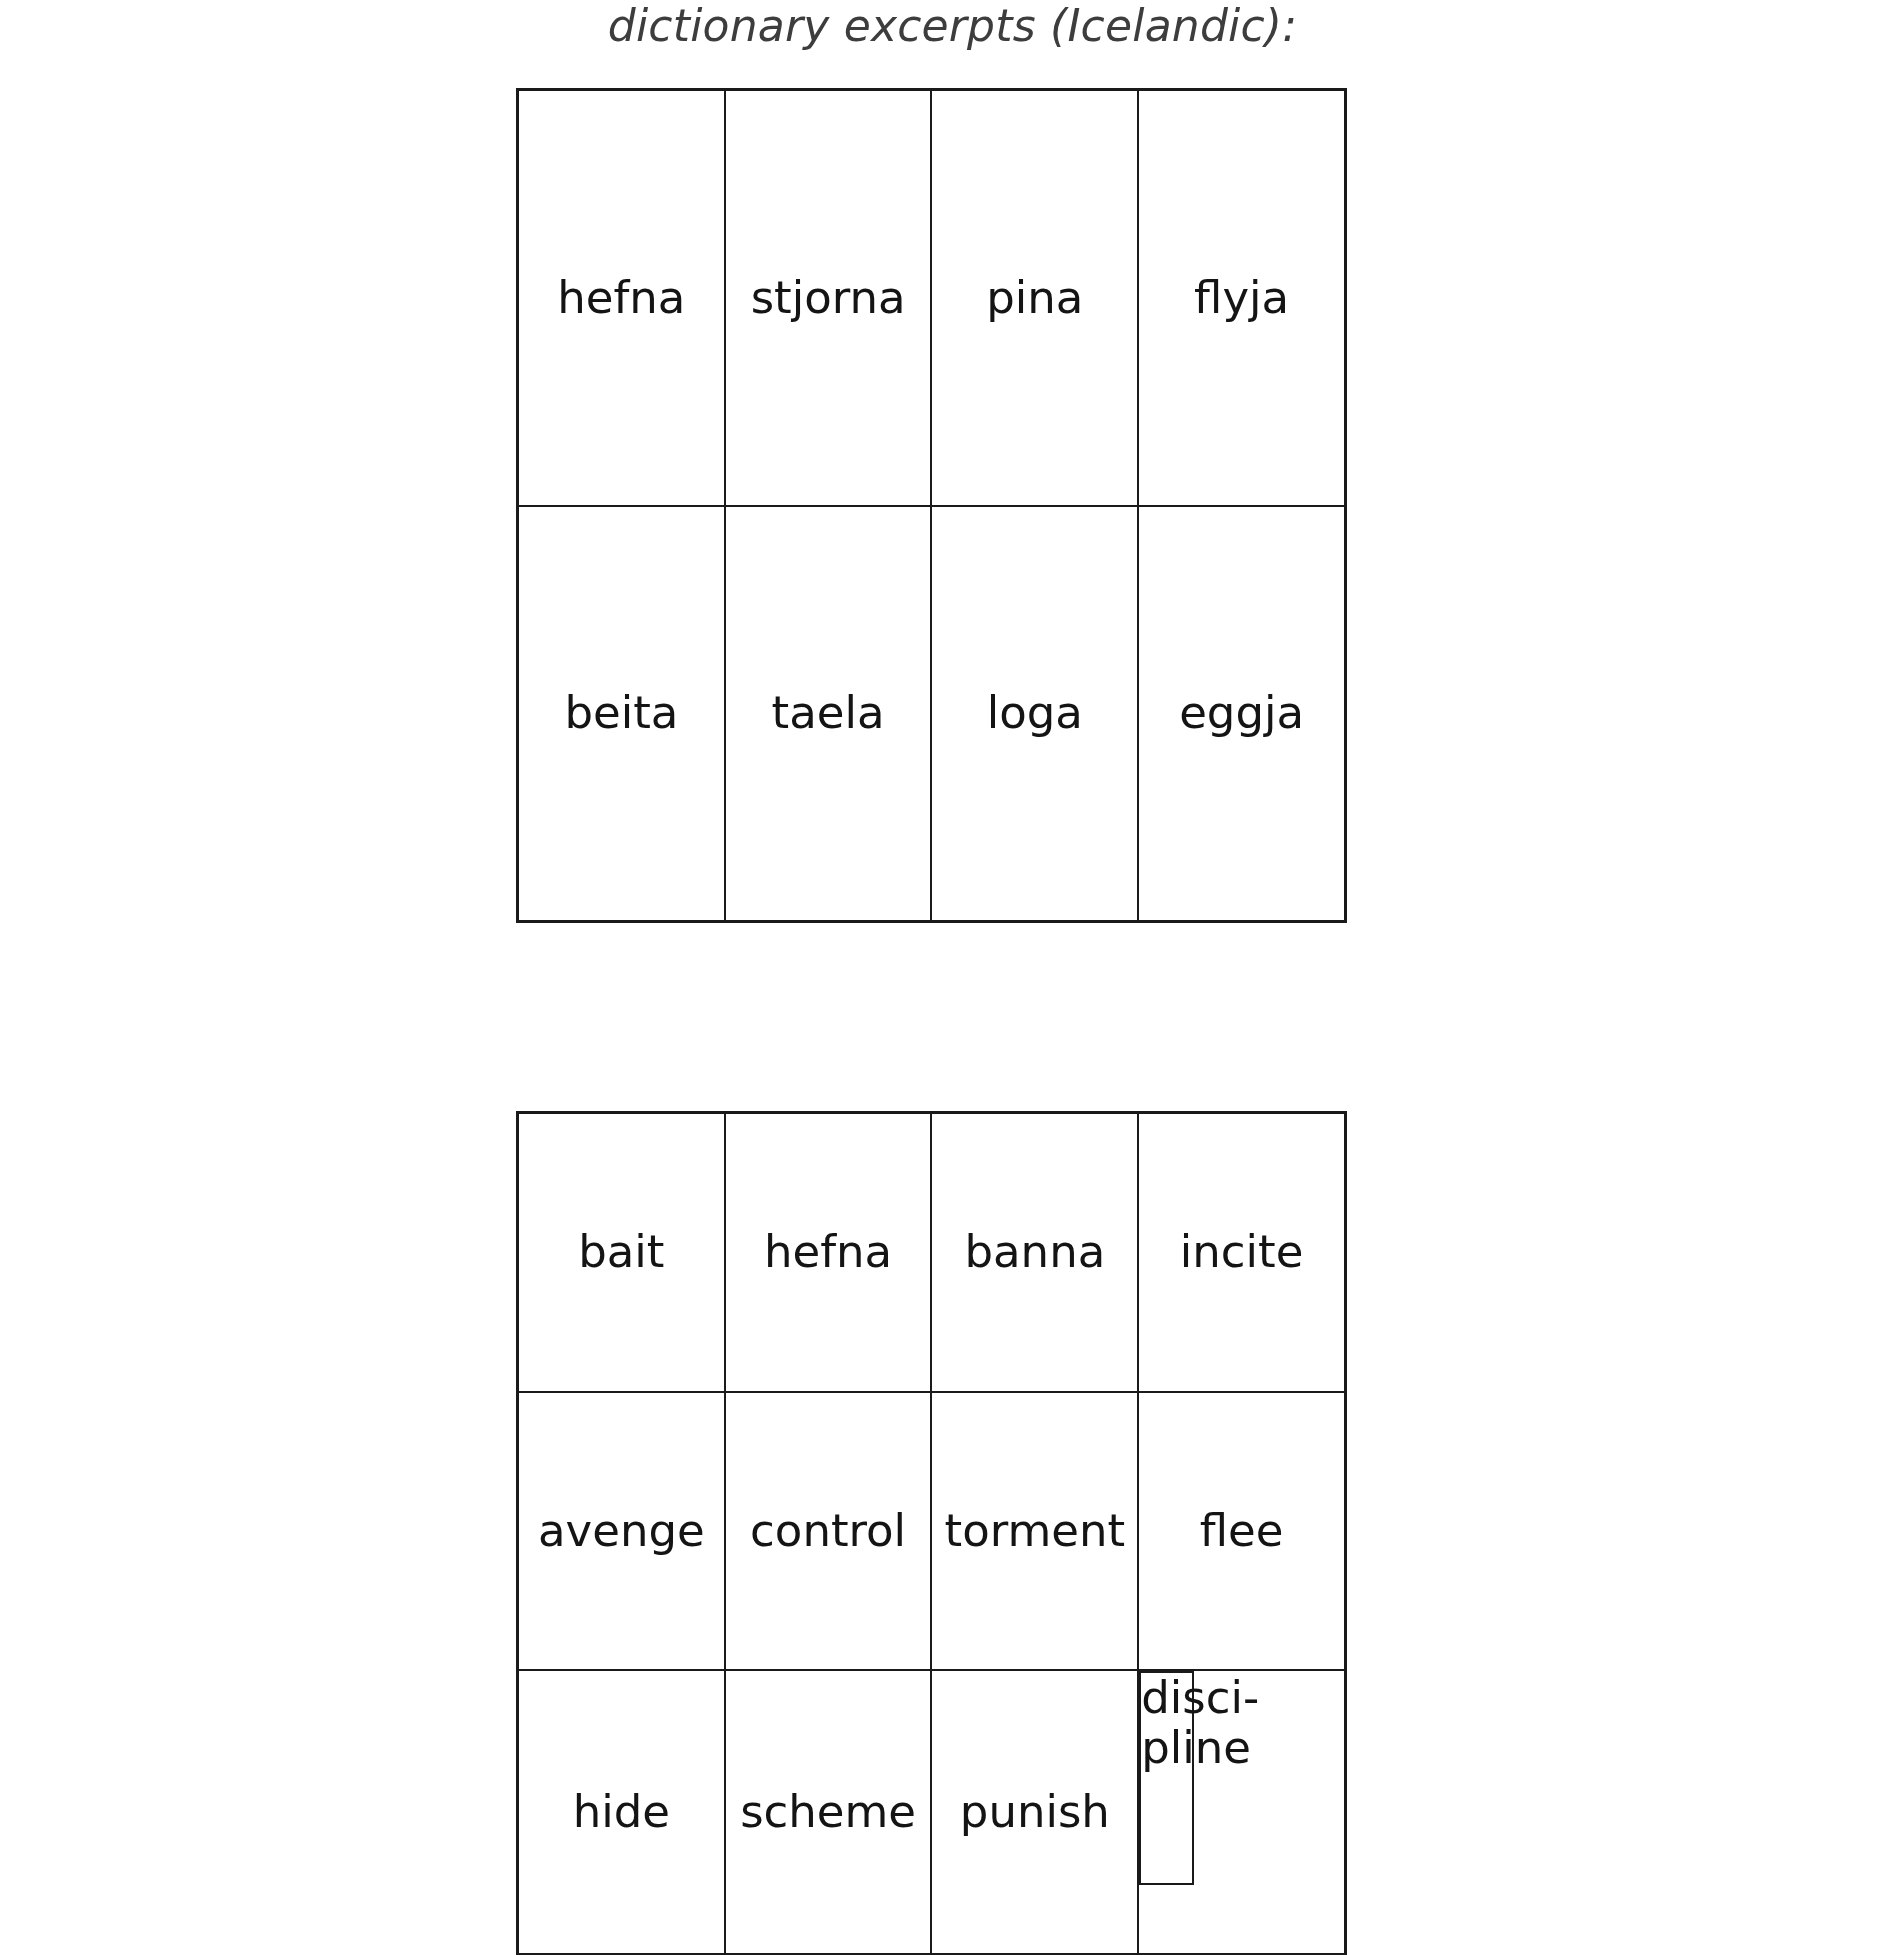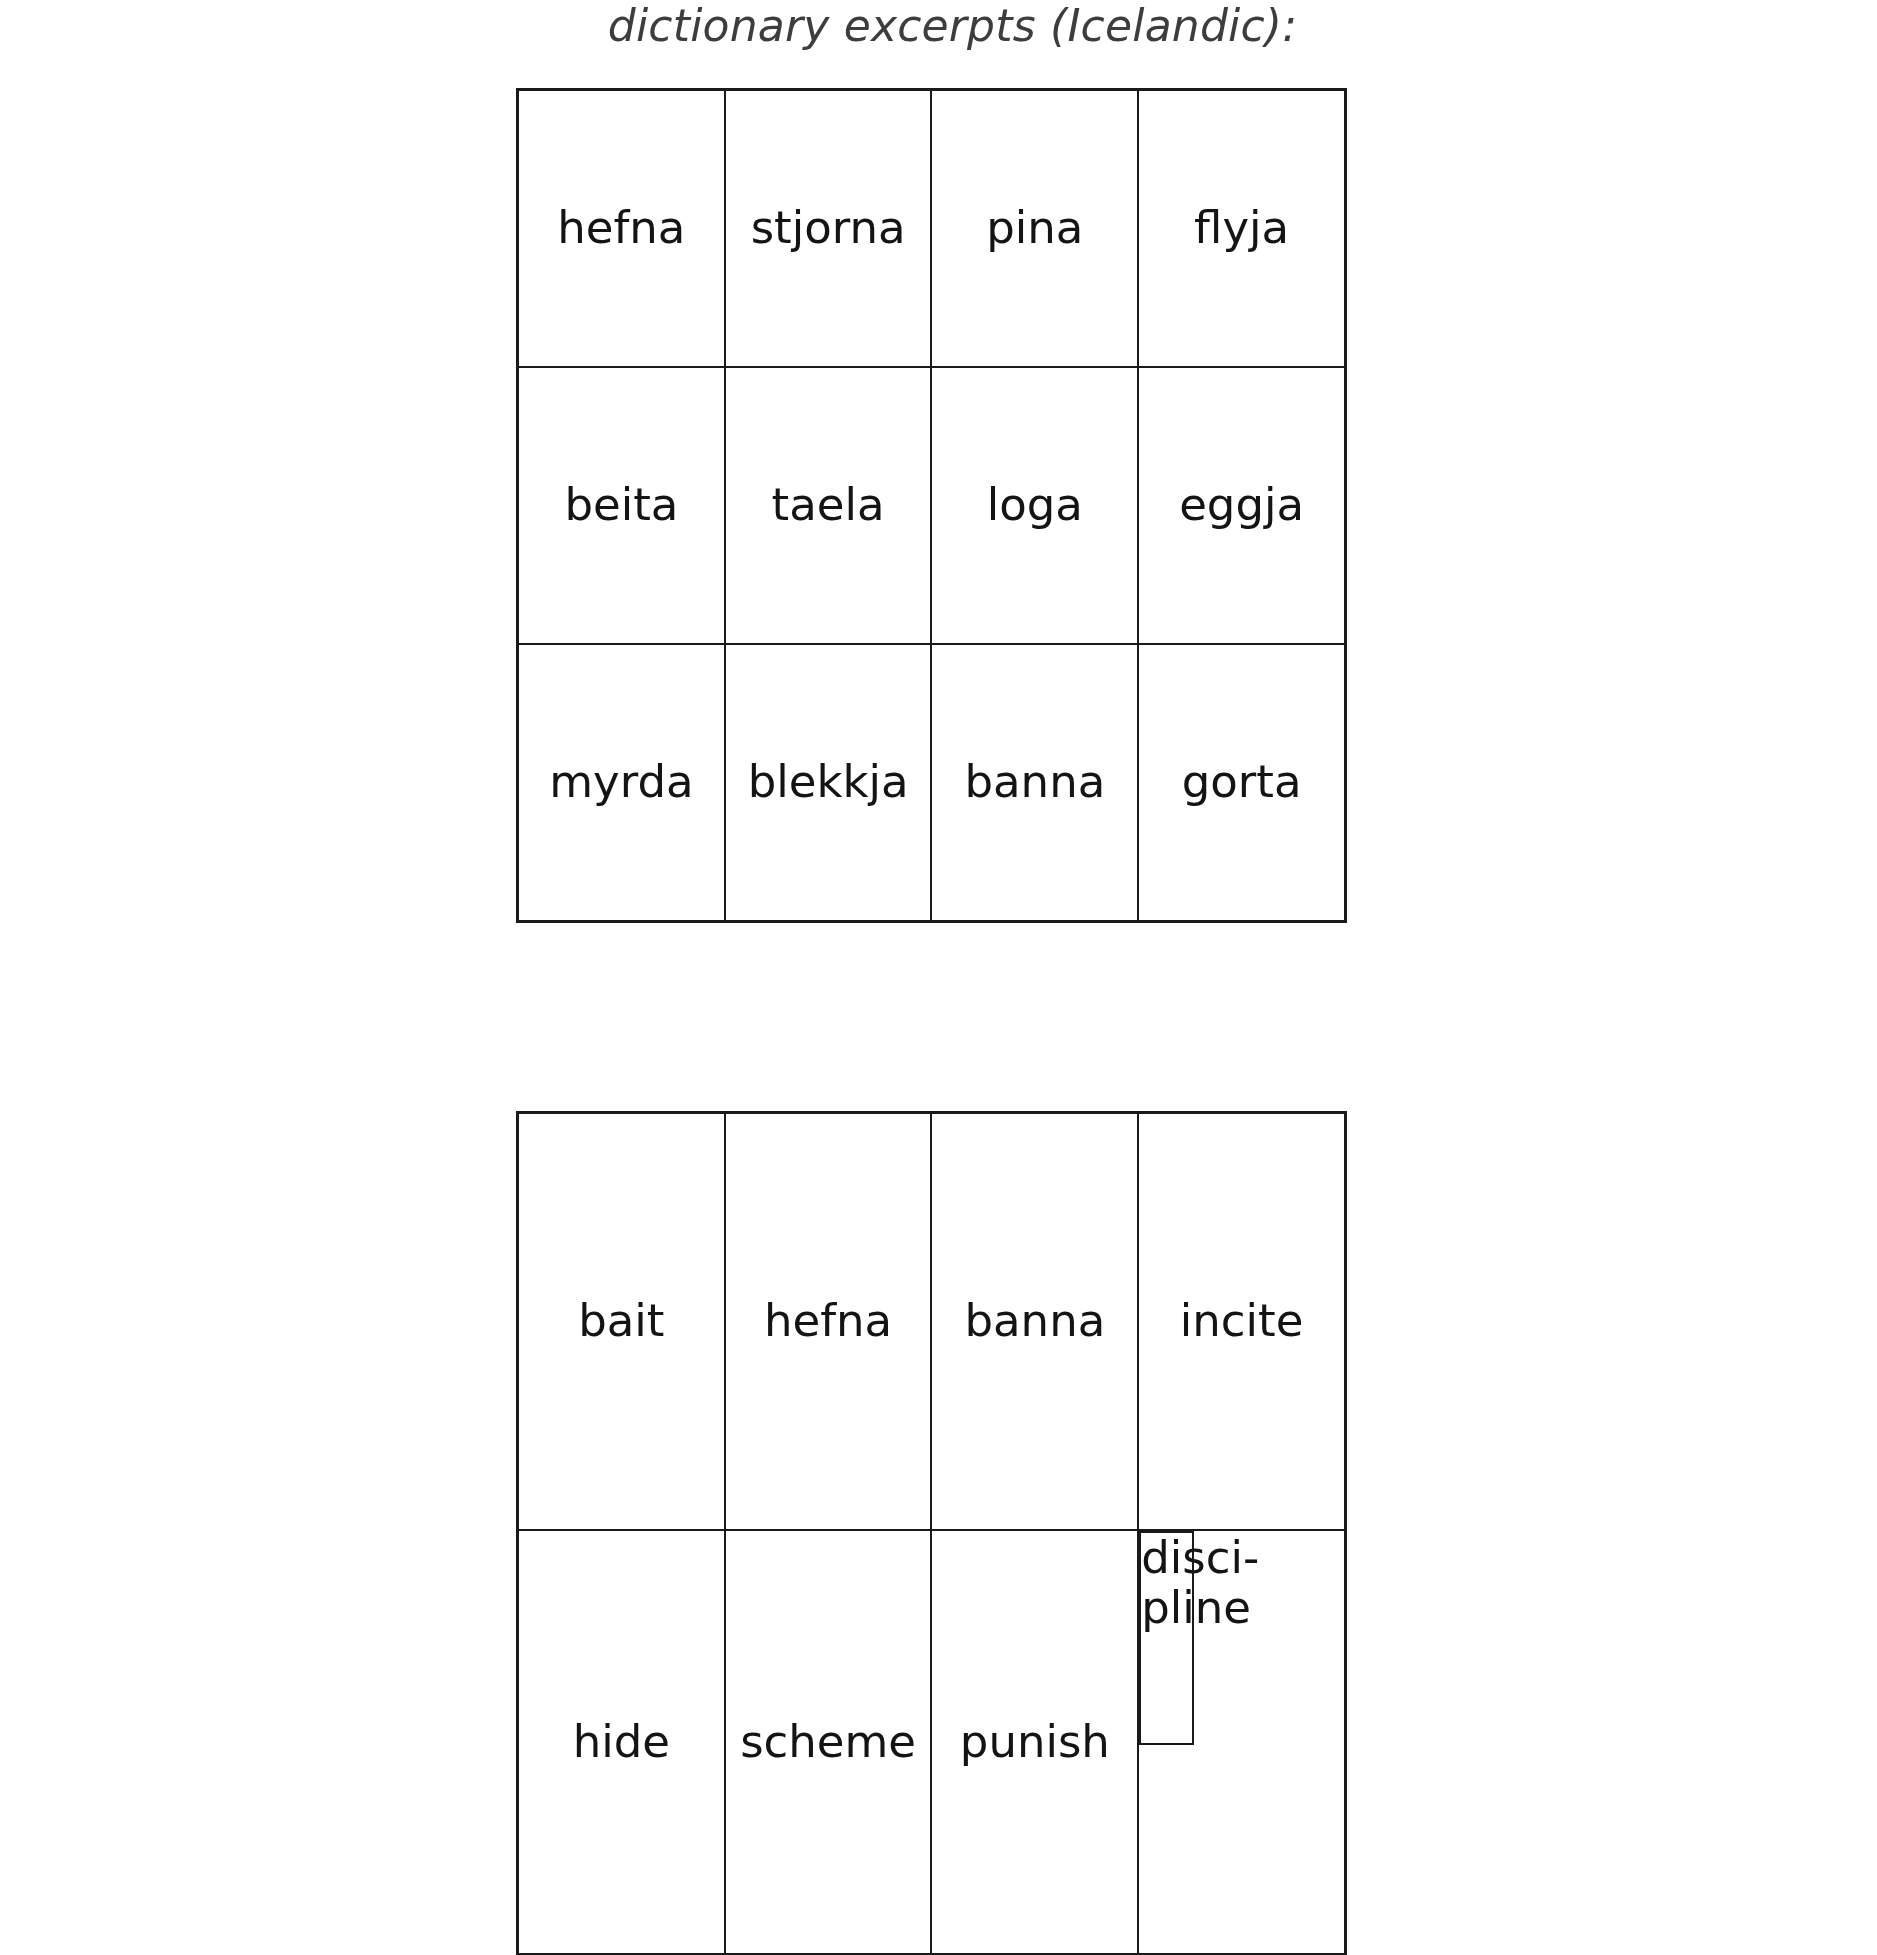--- a/index.html
+++ b/index.html
@@ -91,37 +91,37 @@
         <td>stjorna</td>
         <td>pina</td>
         <td>flyja</td>
       </tr>
       <tr>
         <td>beita</td>
         <td>taela</td>
         <td>loga</td>
         <td>eggja</td>
       </tr>
-      <tr>
-        <td>myrda</td>
-        <td>blekkja</td>
-        <td>banna</td>
-        <td>gorta</td>
-      </tr>
     </tbody>
   </table>
 
 
   <table class="grid grid-2">
     <tbody>
       <tr>
         <td>bait</td>
         <td>hefna</td>
         <td>banna</td>
         <td>incite</td>
+      </tr>
+      <tr>
+        <td>avenge</td>
+        <td>control</td>
+        <td>torment</td>
+        <td>flee</td>
       </tr>
       <tr>
         <td>hide</td>
         <td>scheme</td>
         <td>punish</td>
         <td class="cell-wrap">disci-
 pline</td>
       </tr>
     </tbody>
   </table>

